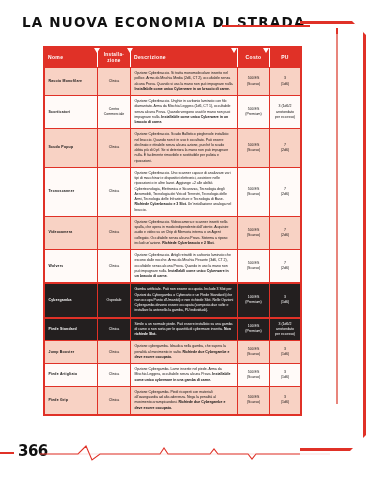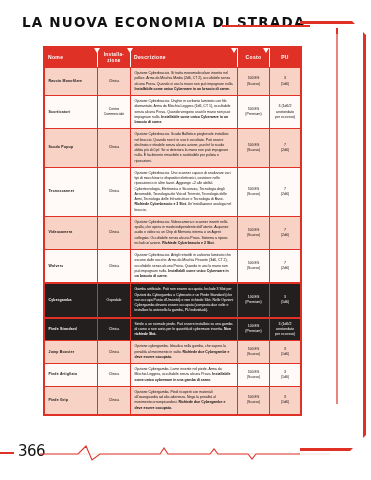--- a/index.html
+++ b/index.html
@@ -87,21 +87,21 @@
   .dark-sep{border-top:2.2px solid #e03127;}
 
   .desc p{margin:0 0 2.5px 0;}
   .desc p:last-child{margin-bottom:0;}
   b{font-weight:bold;}
 
   
   .pageno{
     position:absolute;left:18px;top:442px;
     font-family:"DejaVu Sans", sans-serif;
-    font-weight:normal;font-size:15px;color:#111111;letter-spacing:-.5px;
+    font-weight:bold;font-size:15px;color:#111111;letter-spacing:-.5px;
   }
   .pulse{position:absolute;left:0px;top:440px;width:330px;height:26px;}
   .rule-left{position:absolute;left:0px;top:452px;width:14px;height:2px;background:#e03127;}
 </style>
 </head>
 <body>
 
 <div class="page">
 
   <div class="title">LA NUOVA ECONOMIA DI STRADA</div>

